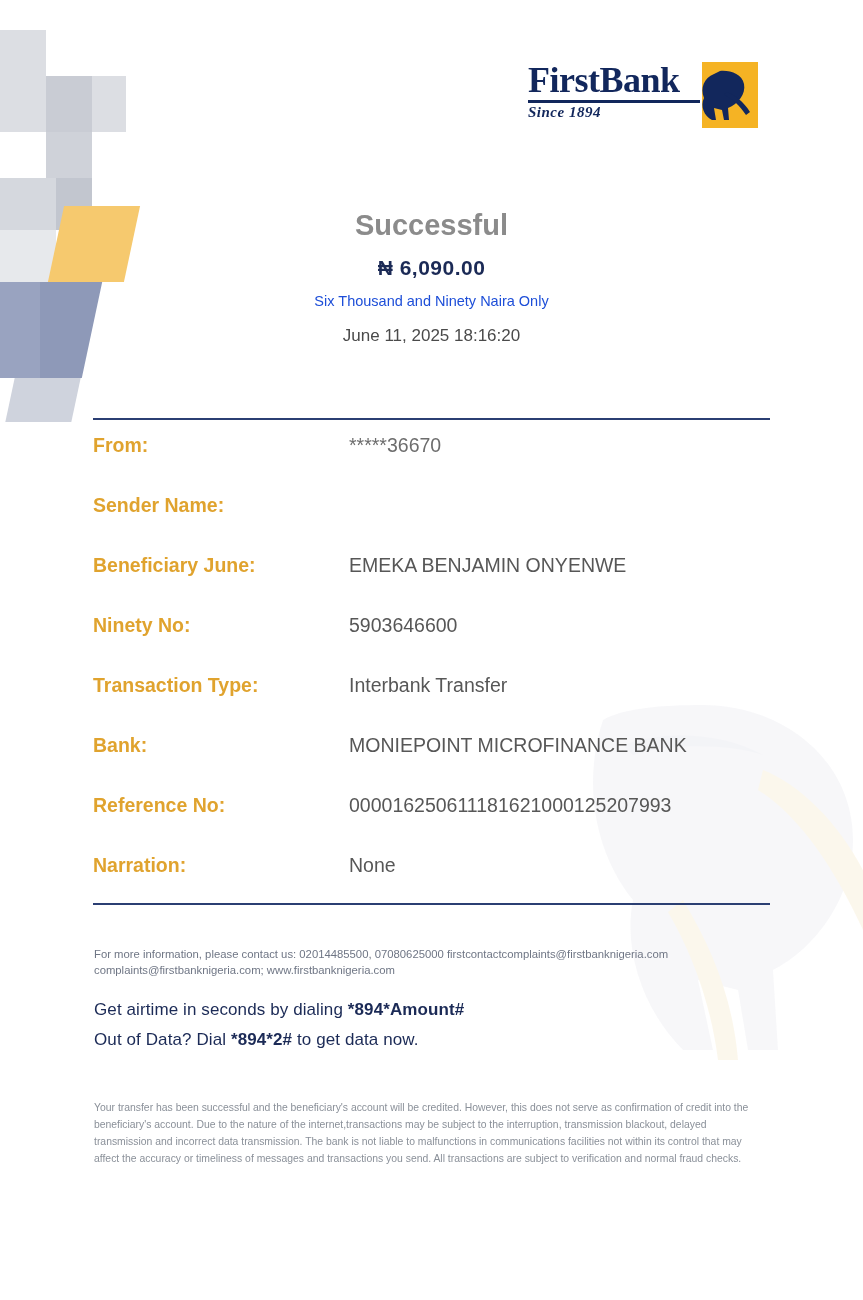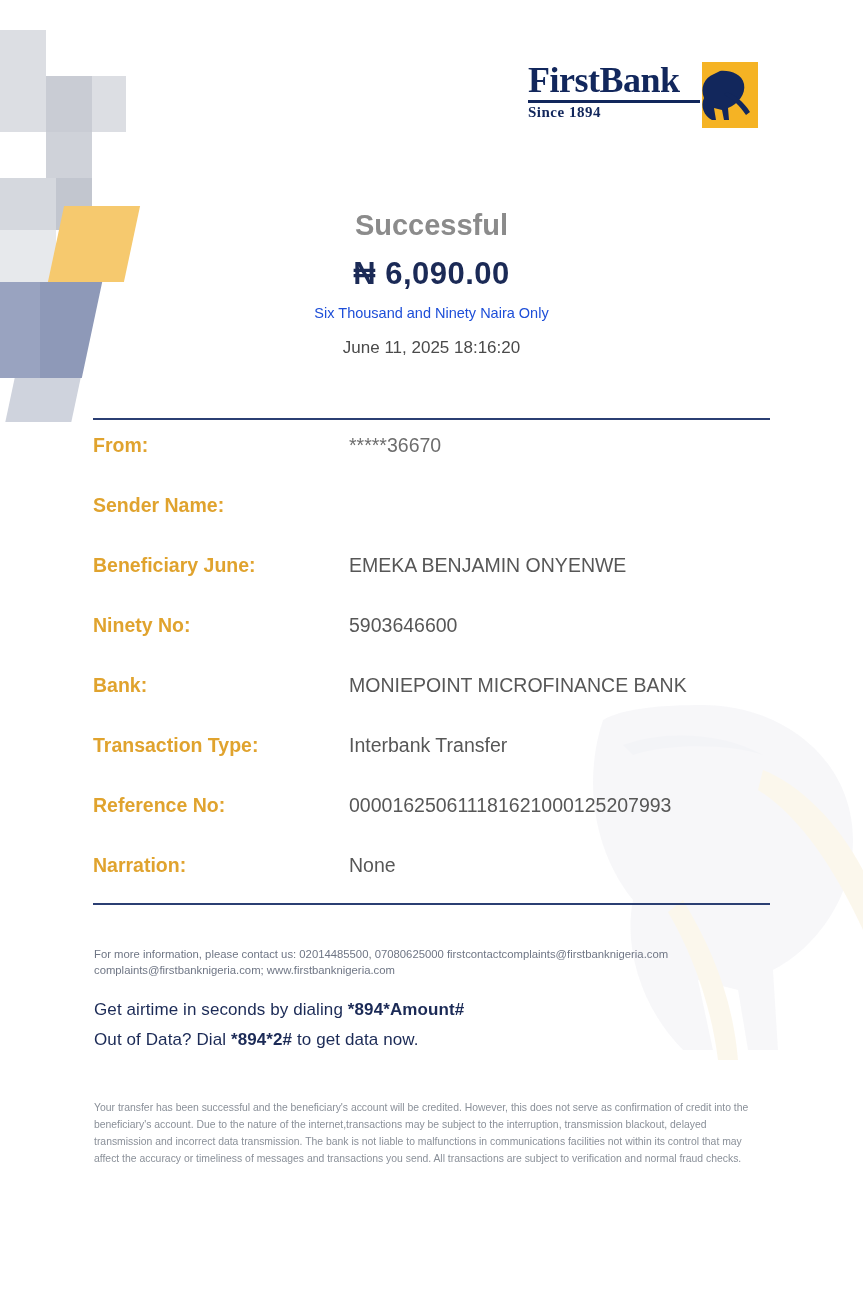--- a/index.html
+++ b/index.html
@@ -42,20 +42,21 @@
   .logo-word {
     font-family: "Liberation Serif", serif;
     font-weight: bold;
     font-size: 36px;
     color: #12275c;
     letter-spacing: -0.5px;
     line-height: 1;
   }
   .logo-since {
     font-family: "Liberation Serif", serif;
+    font-style: italic;
     font-weight: bold;
     font-size: 15px;
     color: #12275c;
     margin-top: 1px;
     letter-spacing: 0.5px;
   }
   .logo-rule {
     height: 3px;
     background: #12275c;
     width: 172px;
@@ -82,21 +83,21 @@
     color: #1b2a56;
     letter-spacing: 0.2px;
   }
   .h-status {
     font-size: 29px;
     font-weight: bold;
     color: #8b8b8b;
     margin-top: 13px;
   }
   .h-amount {
-    font-size: 31px;
+    font-size: 21px;
     font-weight: bold;
     color: #1b2a56;
     margin-top: 14px;
     letter-spacing: 0.5px;
     text-align: center;
   }
   .h-words {
     font-size: 14.5px;
     color: #1d4ed8;
     margin-top: 13px;
@@ -257,27 +258,27 @@
     <div class="label">Beneficiary June:</div>
     <div class="value">EMEKA BENJAMIN ONYENWE</div>
   </div>
 
   <div class="row">
     <div class="label">Ninety No:</div>
     <div class="value">5903646600</div>
   </div>
 
   <div class="row">
+    <div class="label">Transaction Type:</div>
+    <div class="value">Interbank Transfer</div>
+  </div>
+
+  <div class="row">
     <div class="label">Bank:</div>
     <div class="value">MONIEPOINT MICROFINANCE BANK</div>
-  </div>
-
-  <div class="row">
-    <div class="label">Transaction Type:</div>
-    <div class="value">Interbank Transfer</div>
   </div>
 
   <div class="row">
     <div class="label">Reference No:</div>
     <div class="value">000016250611181621000125207993</div>
   </div>
 
   <div class="row">
     <div class="label">Narration:</div>
     <div class="value">None</div>

